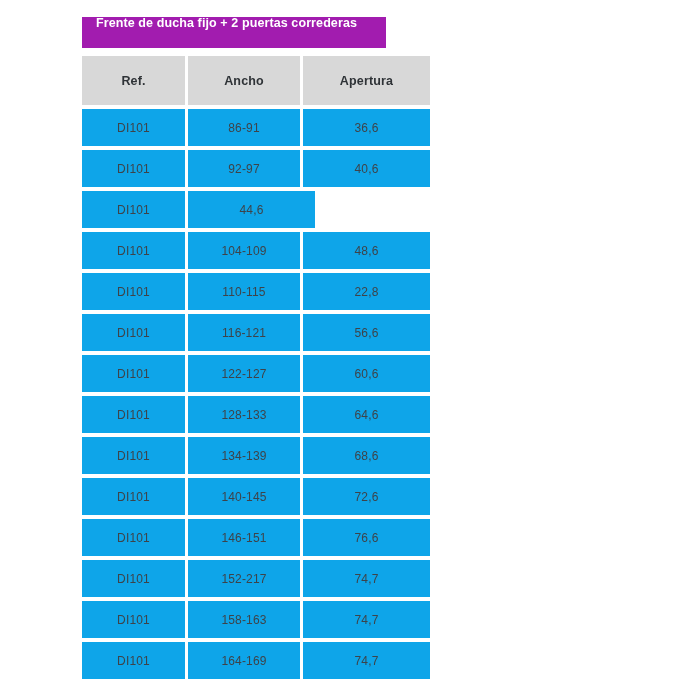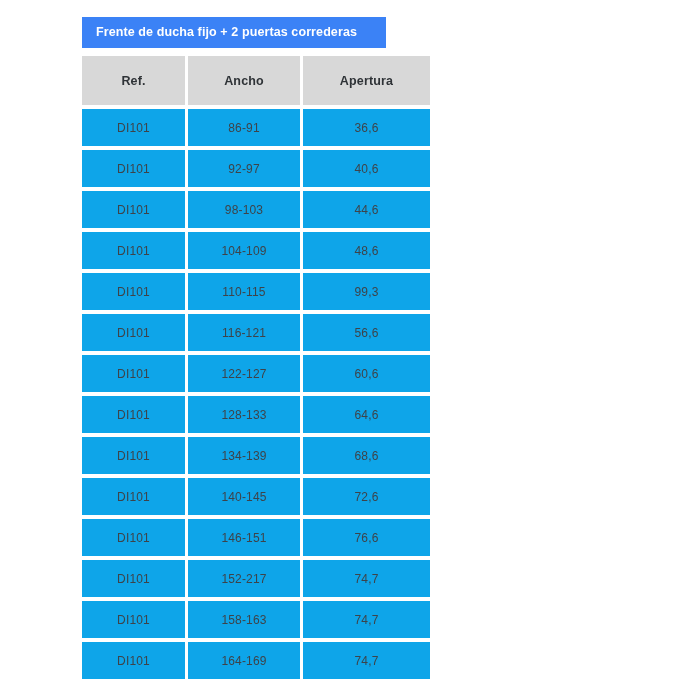--- a/index.html
+++ b/index.html
@@ -21,23 +21,22 @@
     background: #ffffff;
   }
 
   
   .title-bar {
     position: absolute;
     left: 82px;
     top: 17px;
     width: 304px;
     height: 31px;
-    background: #3b82f6;
+    background: #a21caf;
     display: flex;
-    align-items: center;
     box-sizing: border-box;
     padding-left: 14px;
   }
   .title-bar .title-text {
     color: #ffffff;
     font-size: 12.5px;
     font-weight: bold;
     letter-spacing: 0.1px;
     white-space: nowrap;
     line-height: 1;
@@ -109,34 +108,33 @@
     </div>
 
     <div class="row">
       <div class="cell col-ref">DI101</div>
       <div class="cell col-ancho">92-97</div>
       <div class="cell col-apertura">40,6</div>
     </div>
 
     <div class="row">
       <div class="cell col-ref">DI101</div>
-      <div class="cell col-ancho">98-103</div>
       <div class="cell col-apertura">44,6</div>
     </div>
 
     <div class="row">
       <div class="cell col-ref">DI101</div>
       <div class="cell col-ancho">104-109</div>
       <div class="cell col-apertura">48,6</div>
     </div>
 
     <div class="row">
       <div class="cell col-ref">DI101</div>
       <div class="cell col-ancho">110-115</div>
-      <div class="cell col-apertura">99,3</div>
+      <div class="cell col-apertura">22,8</div>
     </div>
 
     <div class="row">
       <div class="cell col-ref">DI101</div>
       <div class="cell col-ancho">116-121</div>
       <div class="cell col-apertura">56,6</div>
     </div>
 
     <div class="row">
       <div class="cell col-ref">DI101</div>

